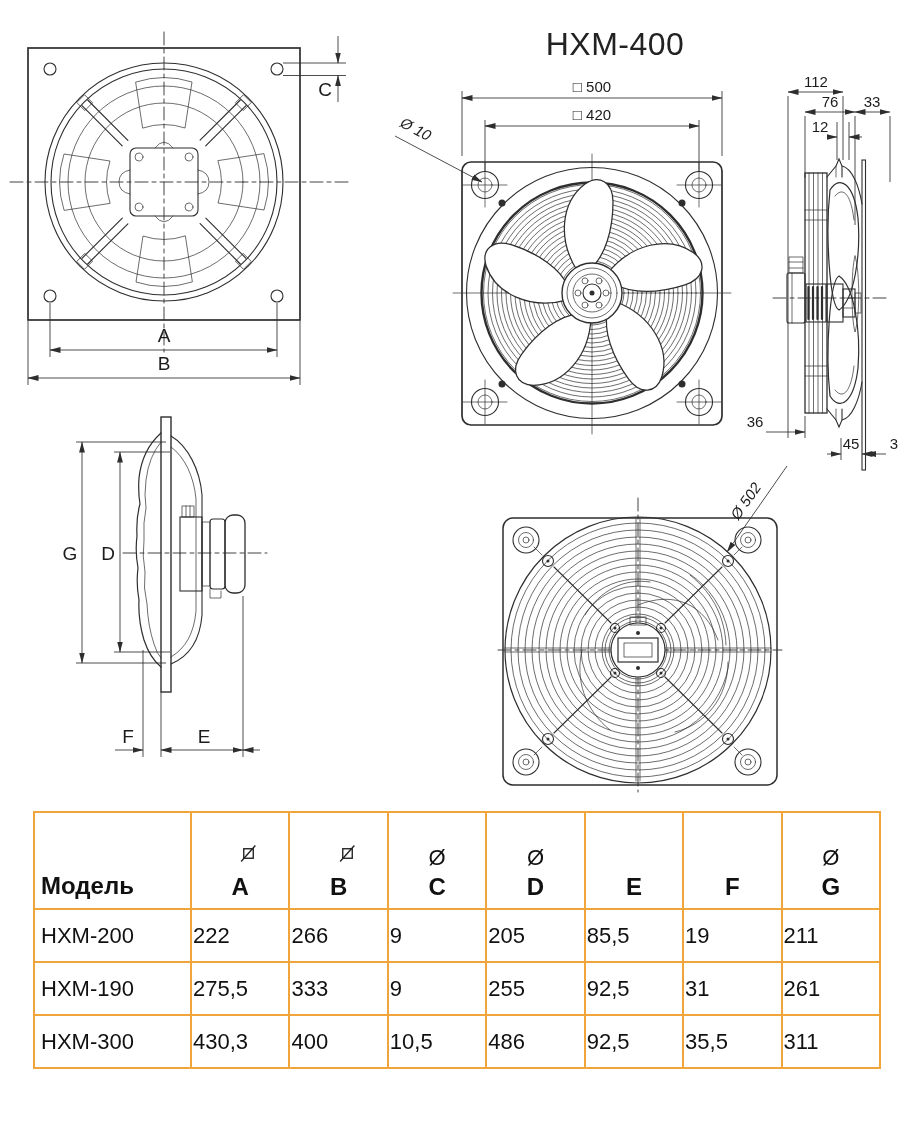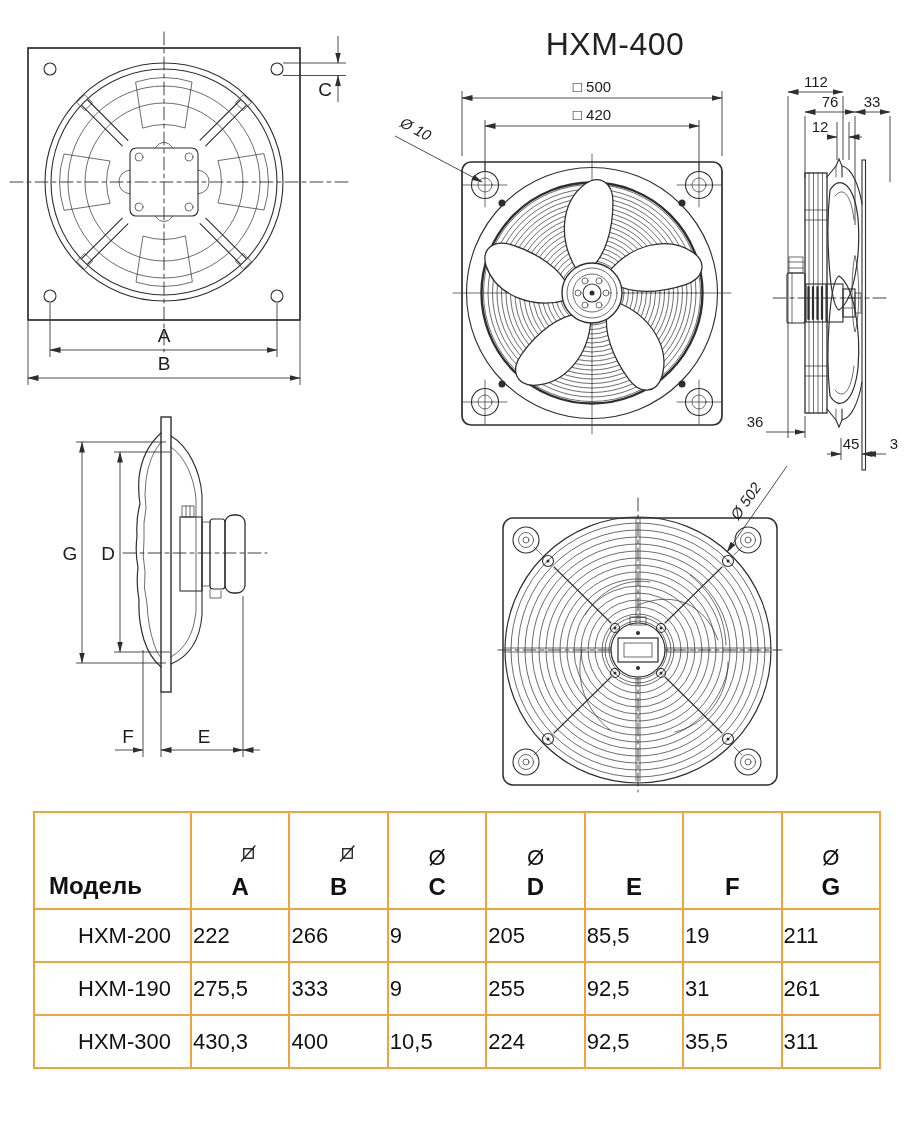--- a/index.html
+++ b/index.html
@@ -20,26 +20,26 @@
   .ital{font-style:italic;}
   #title{position:absolute;left:535px;top:26px;width:160px;text-align:center;
          font-size:32px;letter-spacing:0.5px;color:#222;}
   
   .dim-table{position:absolute;left:33px;top:811px;width:848px;border-collapse:collapse;
              table-layout:fixed;background:#fff;}
   .dim-table th,.dim-table td{border:2px solid var(--accent);}
   .dim-table thead tr{height:97px;}
   .dim-table tbody tr{height:53px;}
   .dim-table th{vertical-align:bottom;padding-bottom:8px;font-weight:bold;}
-  .dim-table th.model{text-align:left;padding-left:14px;font-size:24px;}
+  .dim-table th.model{text-align:left;padding-left:6px;font-size:24px;}
   .hletter{display:block;text-align:center;font-size:24px;font-weight:bold;line-height:26px;}
   .sym{display:block;height:30px;line-height:28px;text-align:center;font-size:22px;font-weight:normal;}
   .sym svg{width:17px;height:19px;stroke:#222;fill:none;stroke-width:1.3;vertical-align:middle;}
   .dim-table td{font-size:22px;text-align:left;color:#111;}
-  .dim-table td.model{text-align:center;padding-left:25px;}
+  .dim-table td.model{text-align:left;padding-left:6px;}
 </style>
 </head>
 <body>
 
 <div id="page">
 
   <svg width="0" height="0" style="position:absolute">
     <defs>
       <marker id="arr" markerUnits="userSpaceOnUse" markerWidth="11" markerHeight="7" viewBox="0 0 11 7" refX="10.5" refY="3.5" orient="auto-start-reverse">
         <path d="M0,0.6 L11,3.5 L0,6.4 Z" fill="#2E2E2E"></path>
@@ -510,21 +510,21 @@
         <td>255</td>
         <td>92,5</td>
         <td>31</td>
         <td>261</td>
       </tr>
       <tr>
         <td class="model">HXM-300</td>
         <td>430,3</td>
         <td>400</td>
         <td>10,5</td>
-        <td>224</td>
+        <td>486</td>
         <td>92,5</td>
         <td>35,5</td>
         <td>311</td>
       </tr>
     </tbody>
   </table>
 
 </div>
 
 </body></html>

